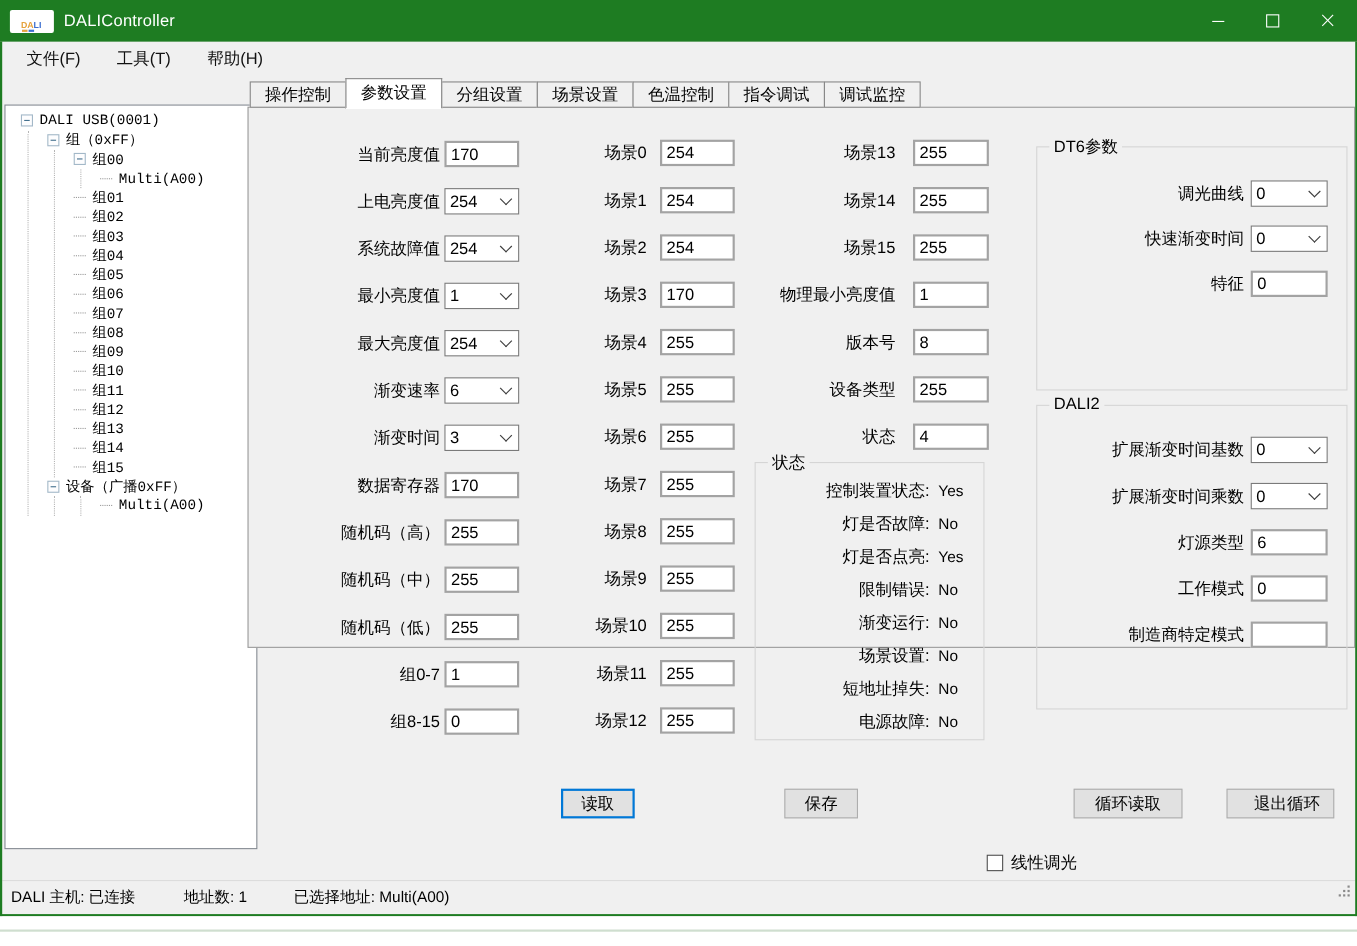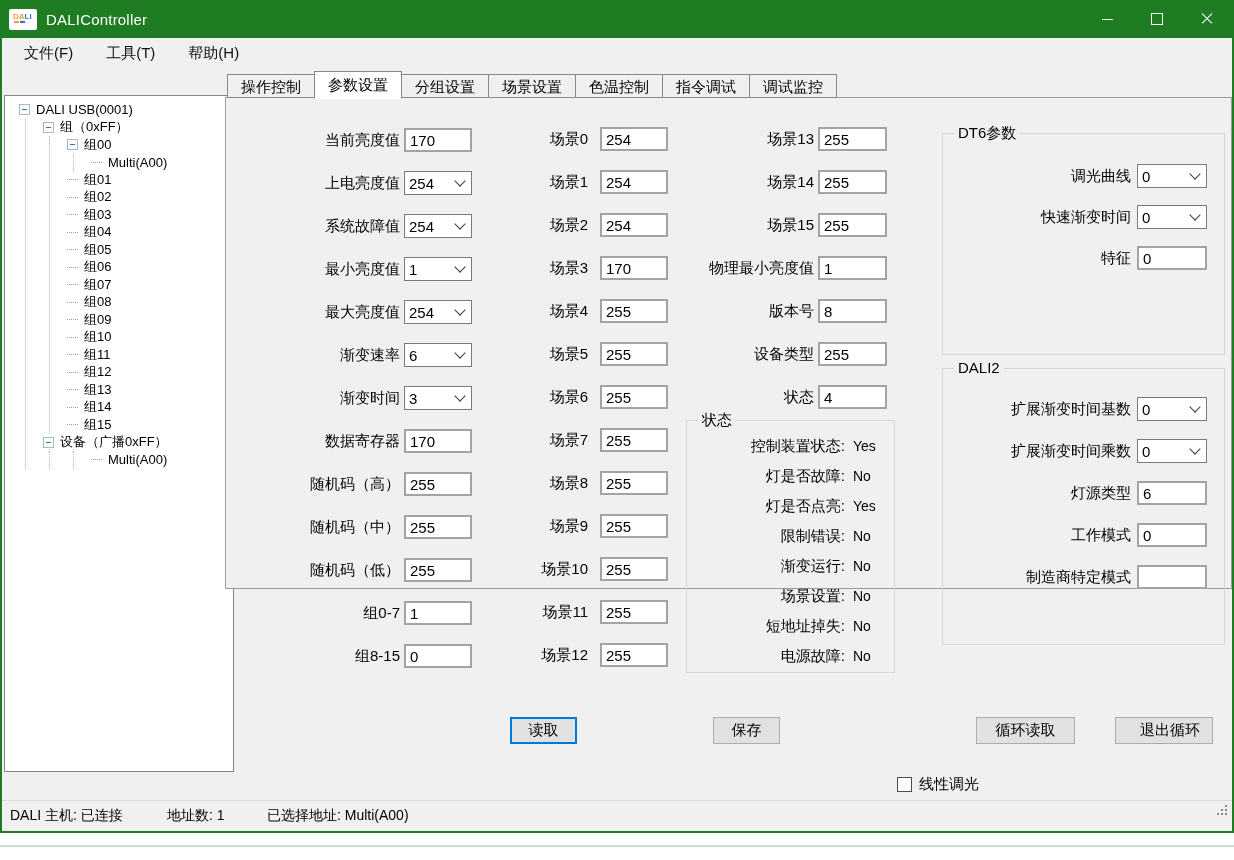--- a/index.html
+++ b/index.html
@@ -6,37 +6,37 @@
   .page{position:relative;width:1234px;height:860px;background:#fff;overflow:hidden;}
   .window{position:absolute;left:0;top:0;width:1234px;height:833px;background:#f0f0f0;overflow:hidden;}
   .edge{position:absolute;background:#1e7c22;z-index:40;}
   .edge-l{left:0;top:38px;bottom:0;width:2px;}
   .edge-r{right:0;top:38px;bottom:0;width:2px;}
   .edge-b{left:0;right:0;bottom:0;height:2px;}
   .shadow-line{position:absolute;left:0;top:845px;width:1234px;height:2px;background:#cfdecf;}
 
   
   .titlebar{position:absolute;left:0;top:0;width:1234px;height:38px;background:#1e7c22;display:flex;align-items:center;}
-  .app-icon{width:28px;height:21px;margin-left:9px;background:#fff;border-radius:2px;display:flex;align-items:flex-start;justify-content:center;flex:none;}
+  .app-icon{width:40px;height:21px;margin-left:9px;background:#fff;border-radius:2px;display:flex;align-items:flex-end;justify-content:center;flex:none;}
   .title-text{color:#fff;font-size:15px;margin-left:9px;letter-spacing:.2px;}
   .win-controls{position:absolute;right:2px;top:0;height:38px;display:flex;}
   .win-btn{width:50px;height:38px;display:flex;align-items:center;justify-content:center;background:transparent;border:none;cursor:default;}
   .glyph-min{width:11px;height:1px;background:#fff;}
   .glyph-max{width:10px;height:10px;border:1px solid #fff;}
   .glyph-close{position:relative;width:12px;height:12px;}
   .glyph-close::before,.glyph-close::after{content:"";position:absolute;left:-1px;top:5px;width:14px;height:1px;background:#fff;}
   .glyph-close::before{transform:rotate(45deg);}
   .glyph-close::after{transform:rotate(-45deg);}
 
   
   .menubar{position:absolute;left:2px;top:38px;width:1230px;height:30px;background:#f0f0f0;display:flex;align-items:center;padding-left:20px;box-sizing:border-box;}
   .menu-item{font-size:15px;color:#111;margin-right:29px;padding:3px 2px;}
 
   
-  .tree-panel{position:absolute;left:4px;top:95px;width:230px;height:677px;background:#fff;border:1px solid #82888f;box-sizing:border-box;overflow:hidden;padding:5px 0 0 14px;font-family:Liberation Sans, sans-serif;font-size:13px;color:#000;}
+  .tree-panel{position:absolute;left:4px;top:95px;width:230px;height:677px;background:#fff;border:1px solid #82888f;box-sizing:border-box;overflow:hidden;padding:5px 0 0 14px;font-family:Liberation Mono, monospace;font-size:13px;color:#000;}
   .trow{height:17.5px;display:flex;align-items:center;white-space:nowrap;}
   .expander{width:11px;height:11px;border:1px solid #a3b8c8;background:#fdfdfe;position:relative;flex:none;margin-right:6px;box-sizing:border-box;}
   .expander::before{content:"";position:absolute;left:2px;right:2px;top:4px;height:1px;background:#44708e;}
   .leader{width:11px;height:11px;position:relative;flex:none;margin-right:6px;}
   .leader::before{content:"";position:absolute;left:0;right:0;top:5px;border-top:1px dotted #9a9a9a;}
   .tree-children{margin-left:6px;padding-left:17px;border-left:1px dotted #b5b5b5;}
 
   
   .tab-strip{position:absolute;left:227px;top:71px;height:27px;display:flex;align-items:flex-end;z-index:3;}
   .tab{height:24px;line-height:24px;padding:0 13px;background:#f0f0f0;border:1px solid #888;margin-left:-1px;font-size:15px;color:#000;box-sizing:border-box;white-space:nowrap;}
@@ -46,21 +46,21 @@
   
   .tabpanel{position:absolute;left:225px;top:97px;width:1007px;height:492px;background:#f0f0f0;border:1px solid #9b9b9b;box-sizing:border-box;}
   .col{position:absolute;display:flex;flex-direction:column;gap:19px;}
   .col1{left:0;top:30px;}
   .col2{left:280px;top:29px;}
   .col3{left:430px;top:29px;}
   .frow{display:flex;align-items:center;height:24px;}
   .flabel{font-size:15px;color:#000;text-align:right;flex:none;white-space:nowrap;}
   .col1 .flabel{width:174px;margin-right:4px;}
   .col2 .flabel{width:82px;margin-right:12px;}
-  .col3 .flabel{width:158px;margin-right:4px;}
+  .col3 .flabel{width:158px;margin-right:16px;}
   .tbox{height:24px;border:2px solid #a3a3a3;background:#fff;color:#000;font-family:"Liberation Sans",sans-serif;font-size:15px;padding:1px 4px;box-sizing:border-box;flex:none;}
   .combo{height:24px;border:1px solid #7a7a7a;background:#fff;display:flex;align-items:center;justify-content:space-between;padding:0 7px 0 4px;box-sizing:border-box;flex:none;}
   .combo-val{font-size:15px;color:#000;}
   .chev{width:7px;height:7px;border-right:1.5px solid #3c3c3c;border-bottom:1.5px solid #3c3c3c;transform:rotate(45deg);margin-top:-4px;flex:none;}
 
   
   .gbox{position:absolute;border:1px solid #d5d5d5;box-sizing:border-box;}
   .gbox-title{position:absolute;top:-10px;left:11px;background:#f0f0f0;padding:0 4px;font-size:15px;color:#000;}
   .gb-status{left:460px;top:322px;width:209px;height:253px;}
   .status-items{position:absolute;left:8px;top:14px;right:6px;display:flex;flex-direction:column;gap:8px;}

